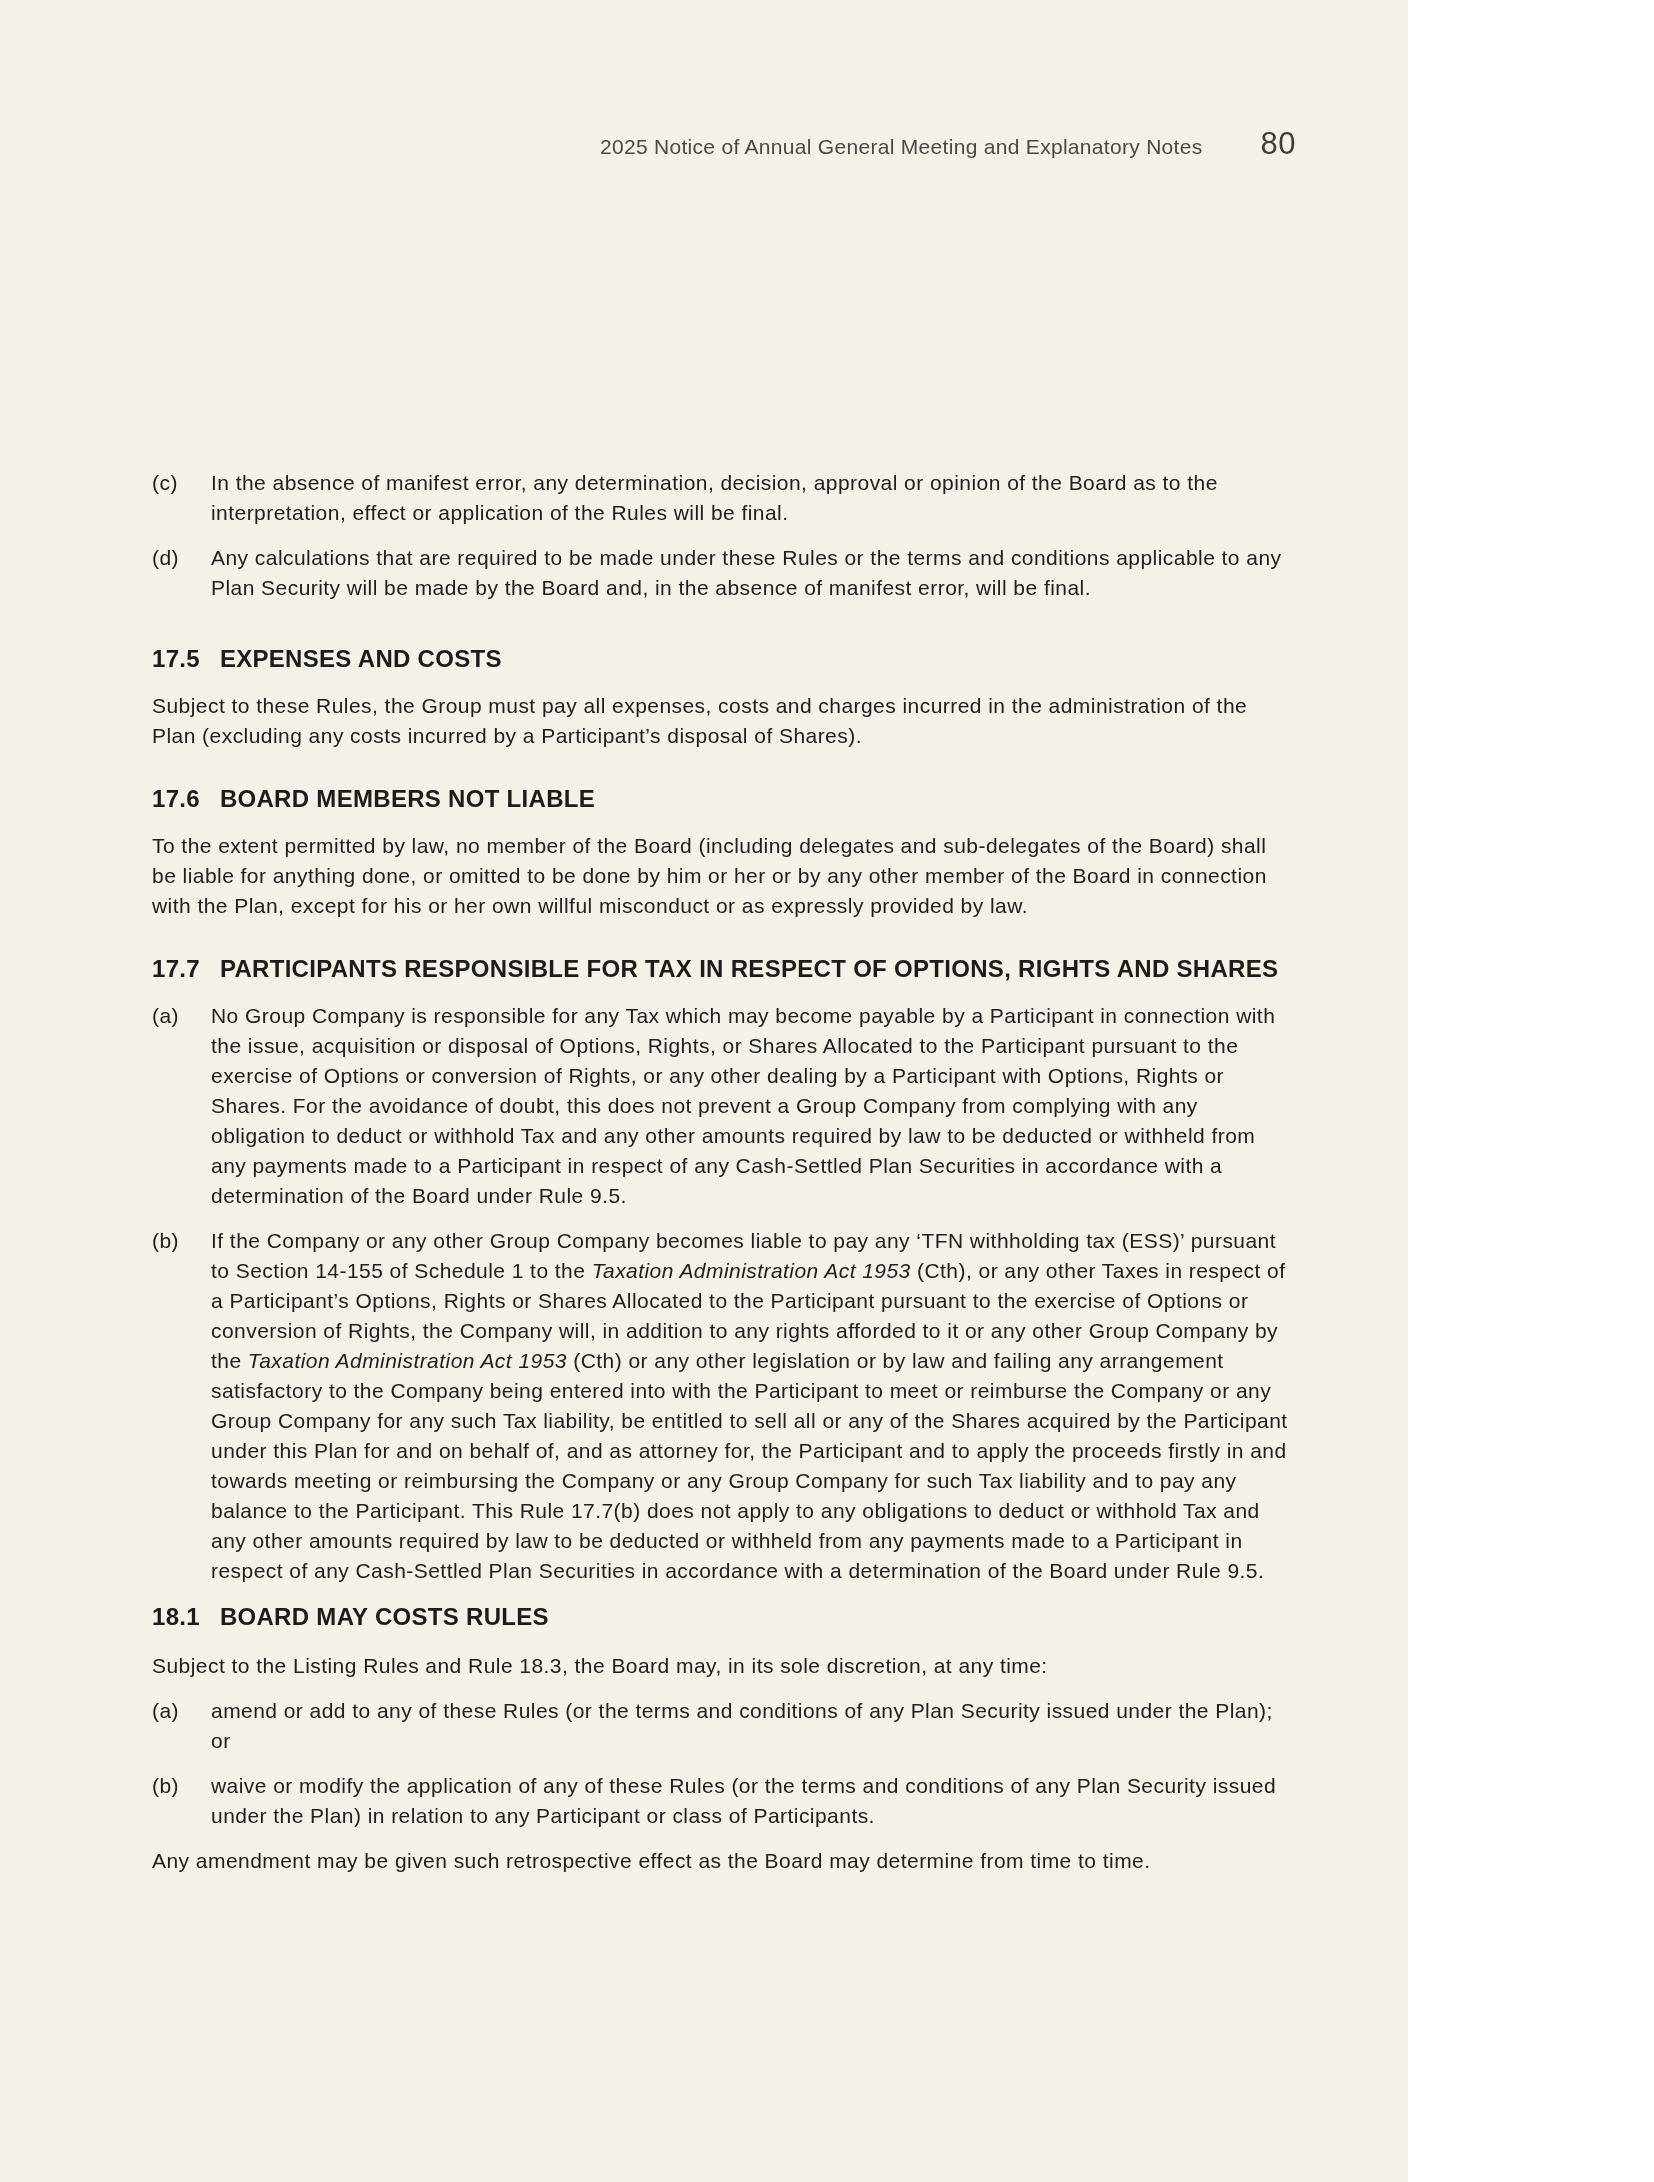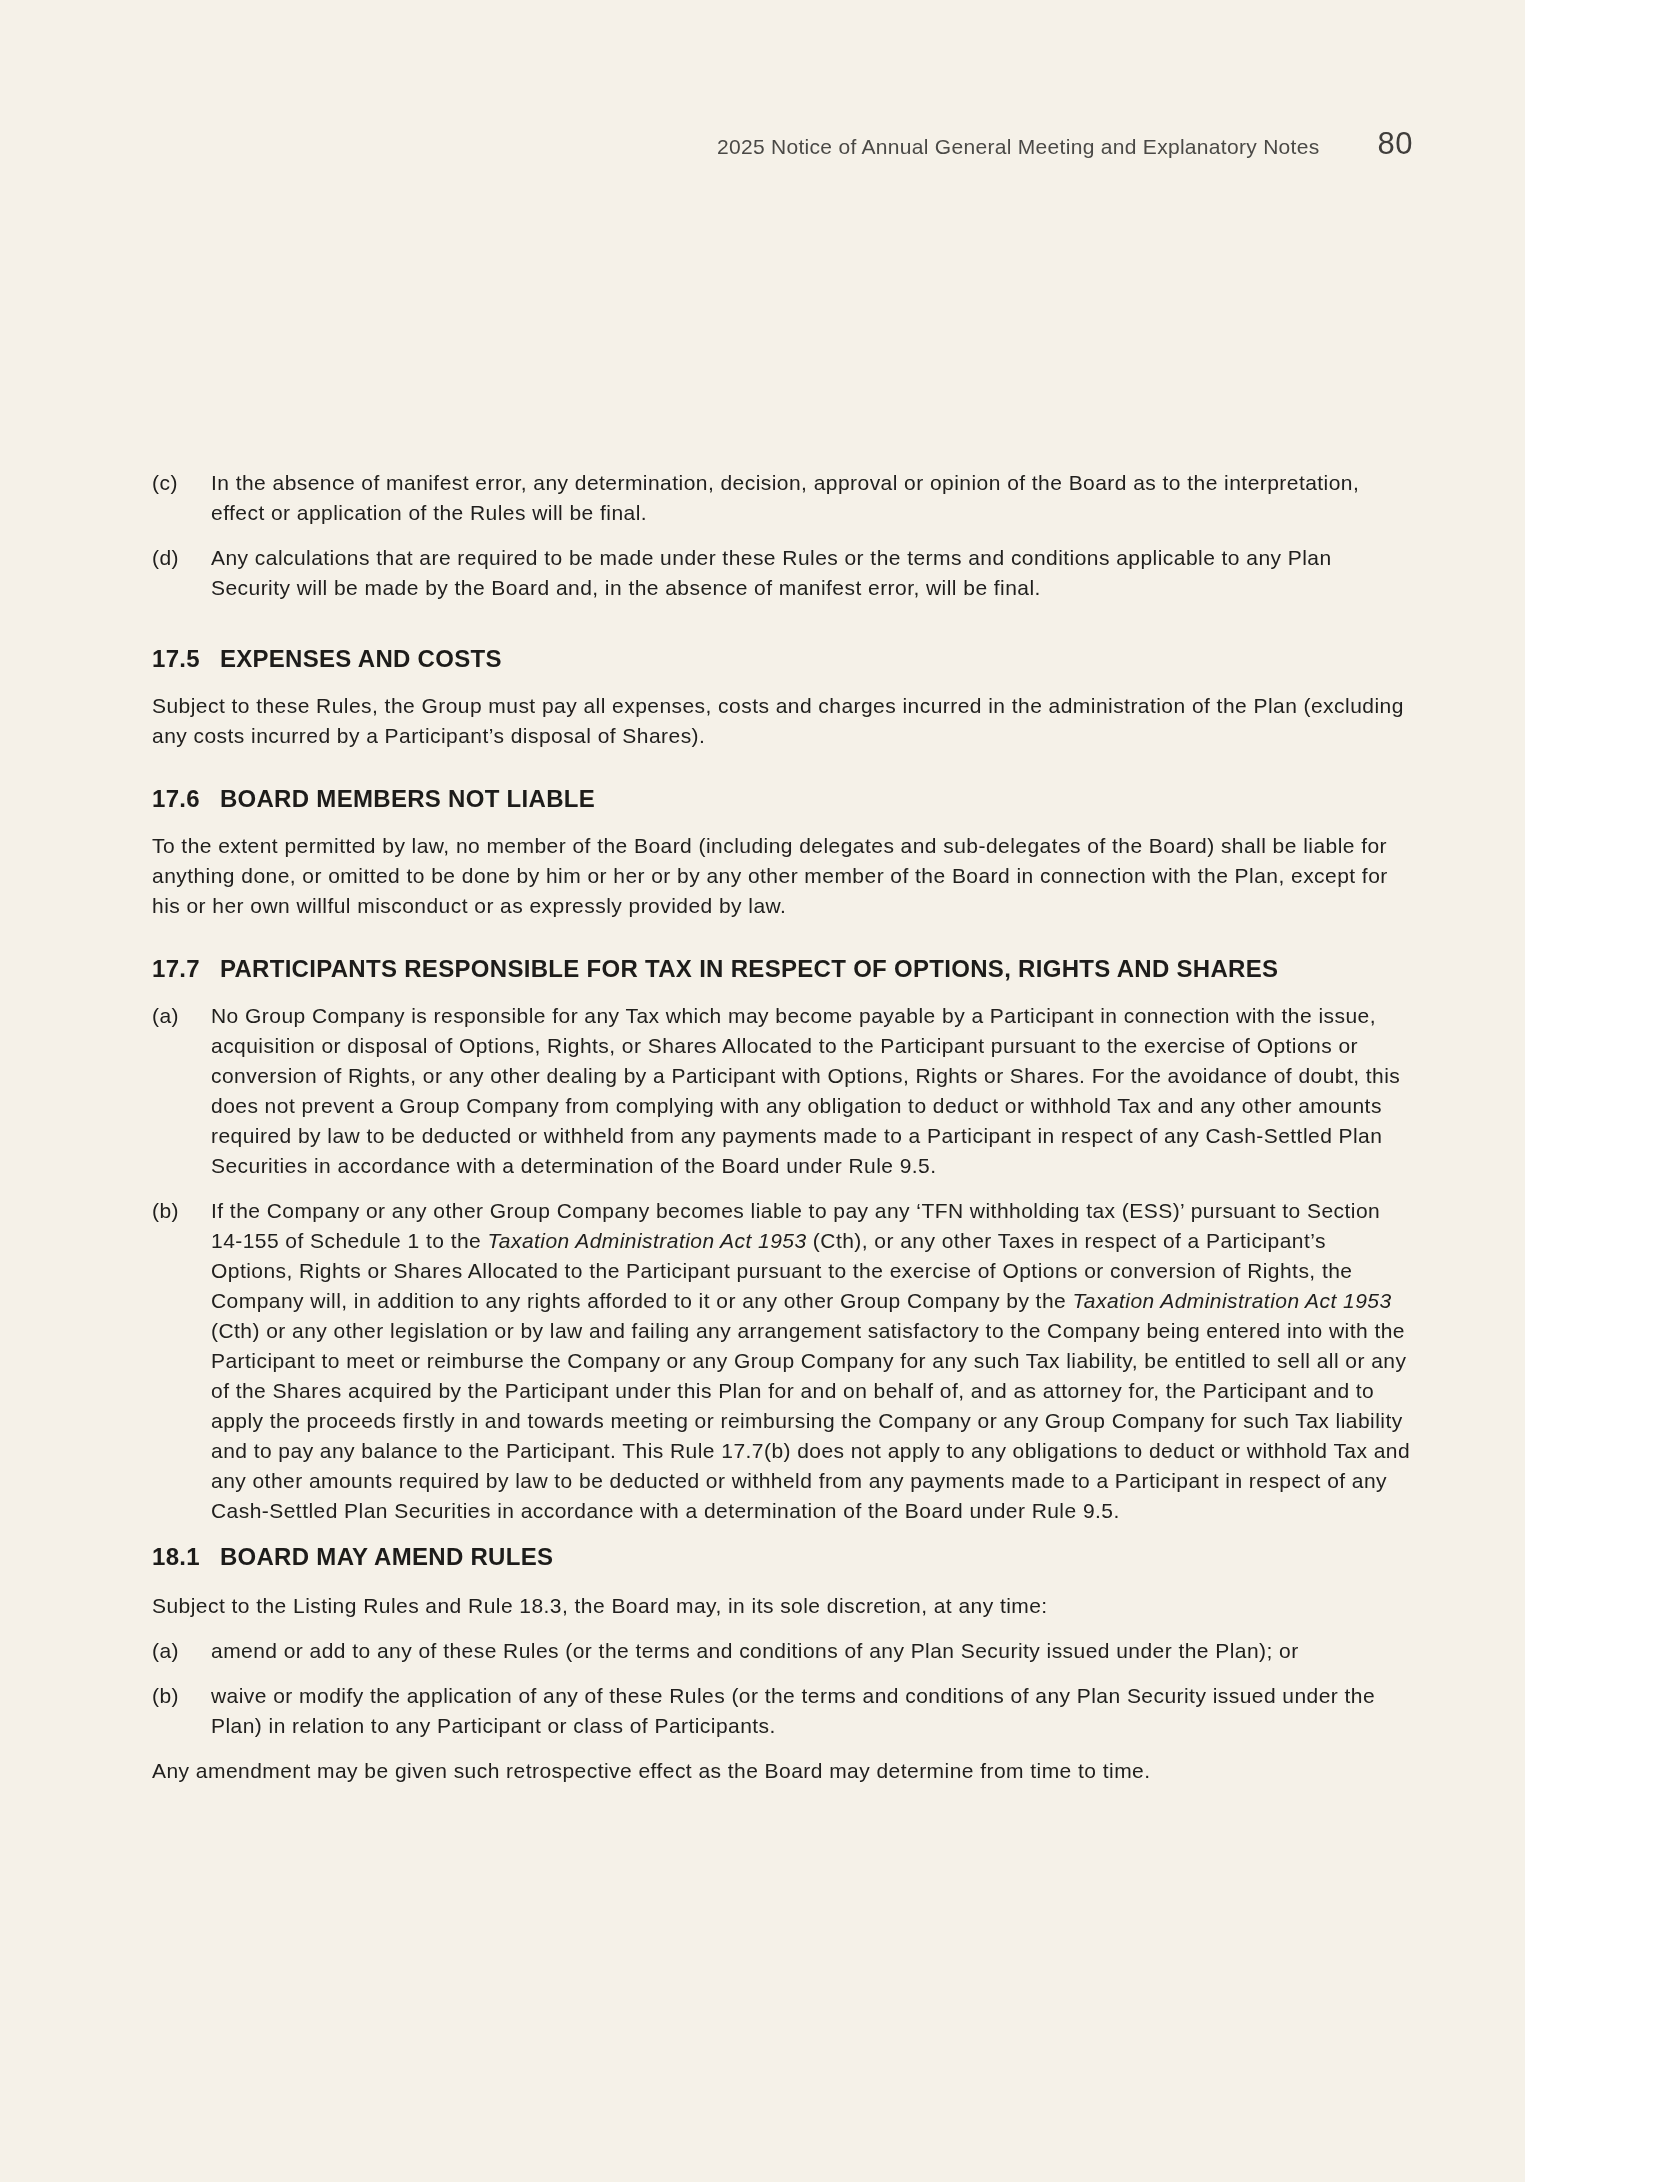--- a/index.html
+++ b/index.html
@@ -1,18 +1,18 @@
 <!DOCTYPE html>
 <html style="--c-background: #F5F1E8; --c-body_text: #21201E; --c-heading_text: #1D1C1A; --c-chapter_heading_text: #5B5651; --c-header_text: #4A4946; --c-page_number_text: #403E3B;"><head>
 <meta charset="utf-8">
 <style>
   html, body { margin: 0; padding: 0; }
   .page {
     position: relative;
-    width: 1525px;
+    width: 1408px;
     height: 2182px;
     background: var(--c-background, #F5F1E8);
     font-family: "Liberation Sans", sans-serif;
     color: var(--c-body_text, #21201E);
     overflow: hidden;
     box-sizing: border-box;
   }
   .doc-header {
     display: flex;
     justify-content: flex-end;
@@ -112,21 +112,21 @@
       </div>
       <div class="list-item">
         <span class="marker">(b)</span>
         <span class="item-text"><span>If the Company or any other Group Company becomes liable to pay any ‘TFN withholding tax (ESS)’ pursuant to Section 14-155 of Schedule 1 to the </span><em>Taxation Administration Act 1953</em><span> (Cth), or any other Taxes in respect of a Participant’s Options, Rights or Shares Allocated to the Participant pursuant to the exercise of Options or conversion of Rights, the Company will, in addition to any rights afforded to it or any other Group Company by the </span><em>Taxation Administration Act 1953</em><span> (Cth) or any other legislation or by law and failing any arrangement satisfactory to the Company being entered into with the Participant to meet or reimburse the Company or any Group Company for any such Tax liability, be entitled to sell all or any of the Shares acquired by the Participant under this Plan for and on behalf of, and as attorney for, the Participant and to apply the proceeds firstly in and towards meeting or reimbursing the Company or any Group Company for such Tax liability and to pay any balance to the Participant. This Rule 17.7(b) does not apply to any obligations to deduct or withhold Tax and any other amounts required by law to be deducted or withheld from any payments made to a Participant in respect of any Cash-Settled Plan Securities in accordance with a determination of the Board under Rule 9.5.</span></span>
       </div>
     </div>
 
 
     <h2 class="section-heading sub">
       <span class="sec-num">18.1</span>
-      <span class="sec-title">BOARD MAY AMEND RULES</span>
+      <span class="sec-title">BOARD MAY COSTS RULES</span>
     </h2>
     <p class="para">Subject to the Listing Rules and Rule 18.3, the Board may, in its sole discretion, at any time:</p>
     <div class="sub-list">
       <div class="list-item">
         <span class="marker">(a)</span>
         <span class="item-text">amend or add to any of these Rules (or the terms and conditions of any Plan Security issued under the Plan); or</span>
       </div>
       <div class="list-item">
         <span class="marker">(b)</span>
         <span class="item-text">waive or modify the application of any of these Rules (or the terms and conditions of any Plan Security issued under the Plan) in relation to any Participant or class of Participants.</span>

